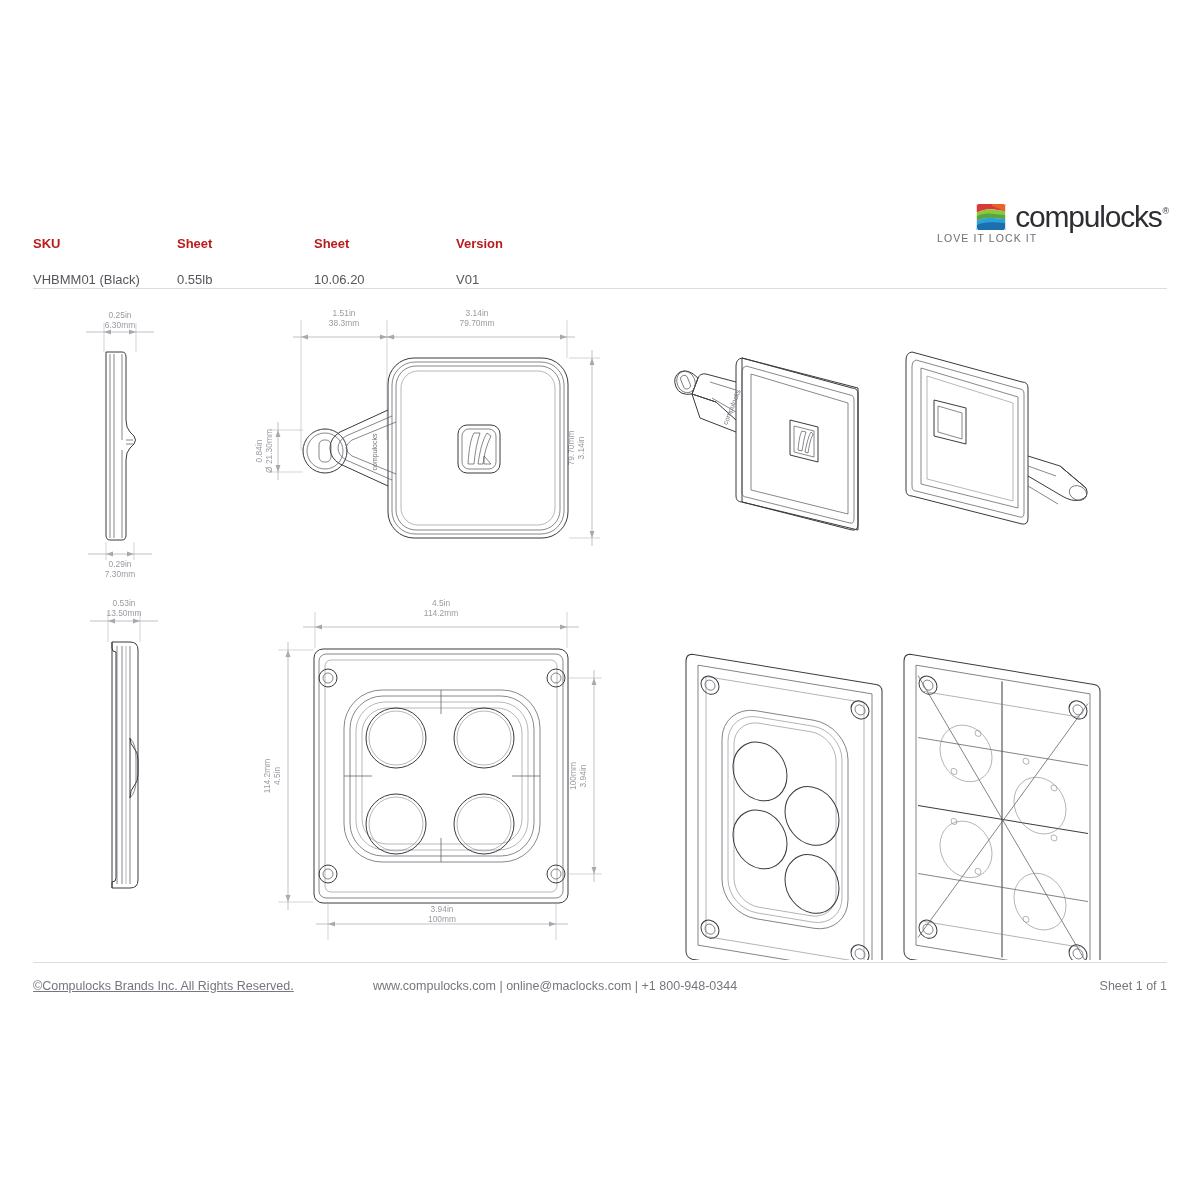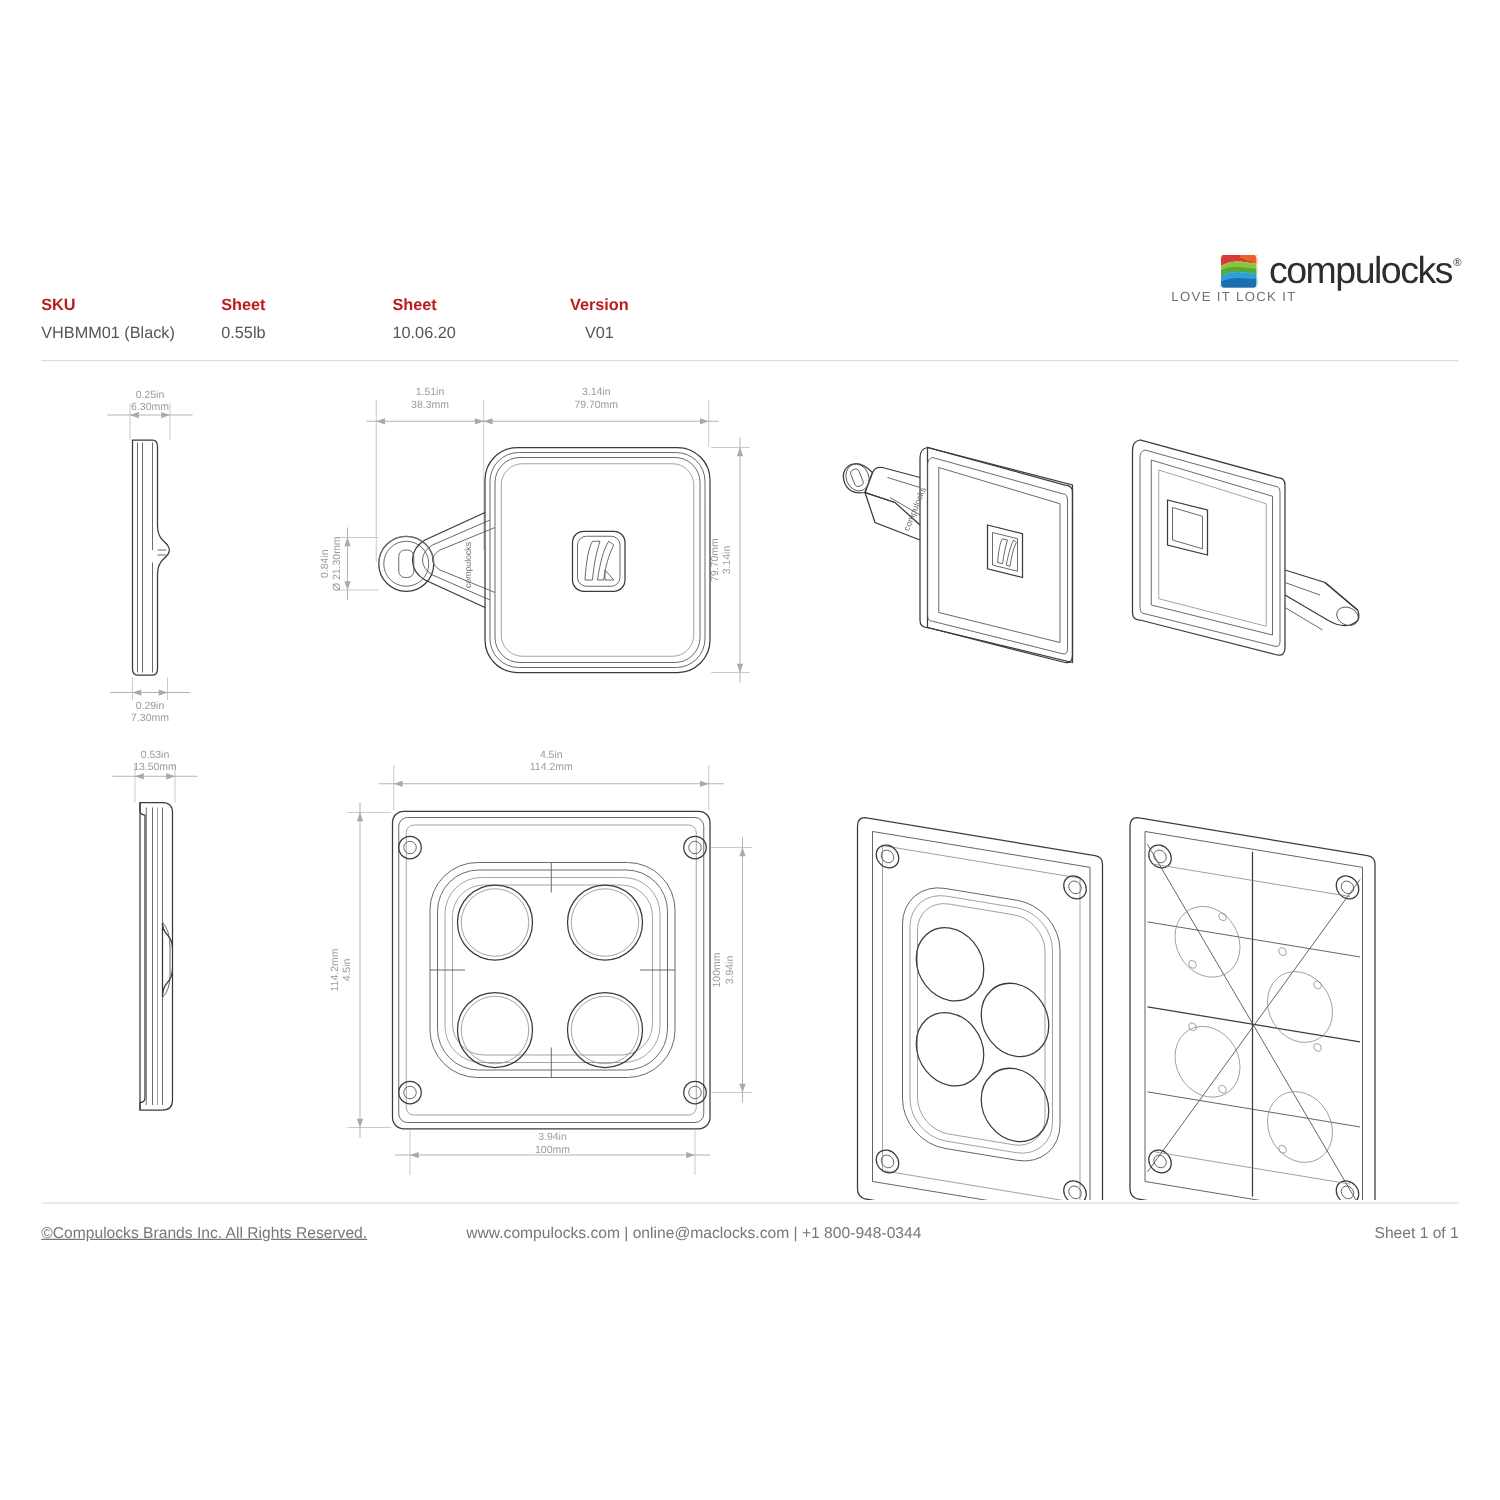--- a/index.html
+++ b/index.html
@@ -15,21 +15,21 @@
   
   .header{position:absolute;left:33px;top:198px;width:1134px;height:90px;}
   .doc-title{font-size:18.5px;font-weight:bold;color:#33333a;letter-spacing:-.2px;}
   .meta{position:absolute;top:38px;left:0;width:600px;}
   .meta-col{position:absolute;top:0;}
   .meta-col.c0{left:0;}
   .meta-col.c1{left:144px;}
   .meta-col.c2{left:281px;}
   .meta-col.c3{left:423px;}
   .meta-label{font-size:13px;font-weight:bold;color:#b91c1c;white-space:nowrap;}
-  .meta-value{font-size:13px;font-weight:normal;color:#55555c;margin-top:7px;white-space:nowrap;text-align:center;}
+  .meta-value{font-size:13px;font-weight:normal;color:#55555c;margin-top:21px;white-space:nowrap;}
 
   .brand{position:absolute;right:0;top:4px;width:230px;height:62px;}
   .brand-row{display:flex;align-items:center;justify-content:flex-end;gap:9px;}
   .brand-mark{width:30px;height:30px;flex:0 0 auto;}
   .brand-word{font-size:30px;color:#2d2d33;letter-spacing:-1.2px;line-height:1;position:relative;font-weight:300;}
   .brand-word .reg{font-size:9px;position:relative;top:-13px;left:1px;}
   .brand-tag{text-align:left;font-size:10.5px;color:#6e6e76;letter-spacing:1.1px;margin-top:0;}
 
   .rule{position:absolute;left:33px;width:1134px;height:1px;background:#dddde1;}
   .rule.top{top:288px;}

